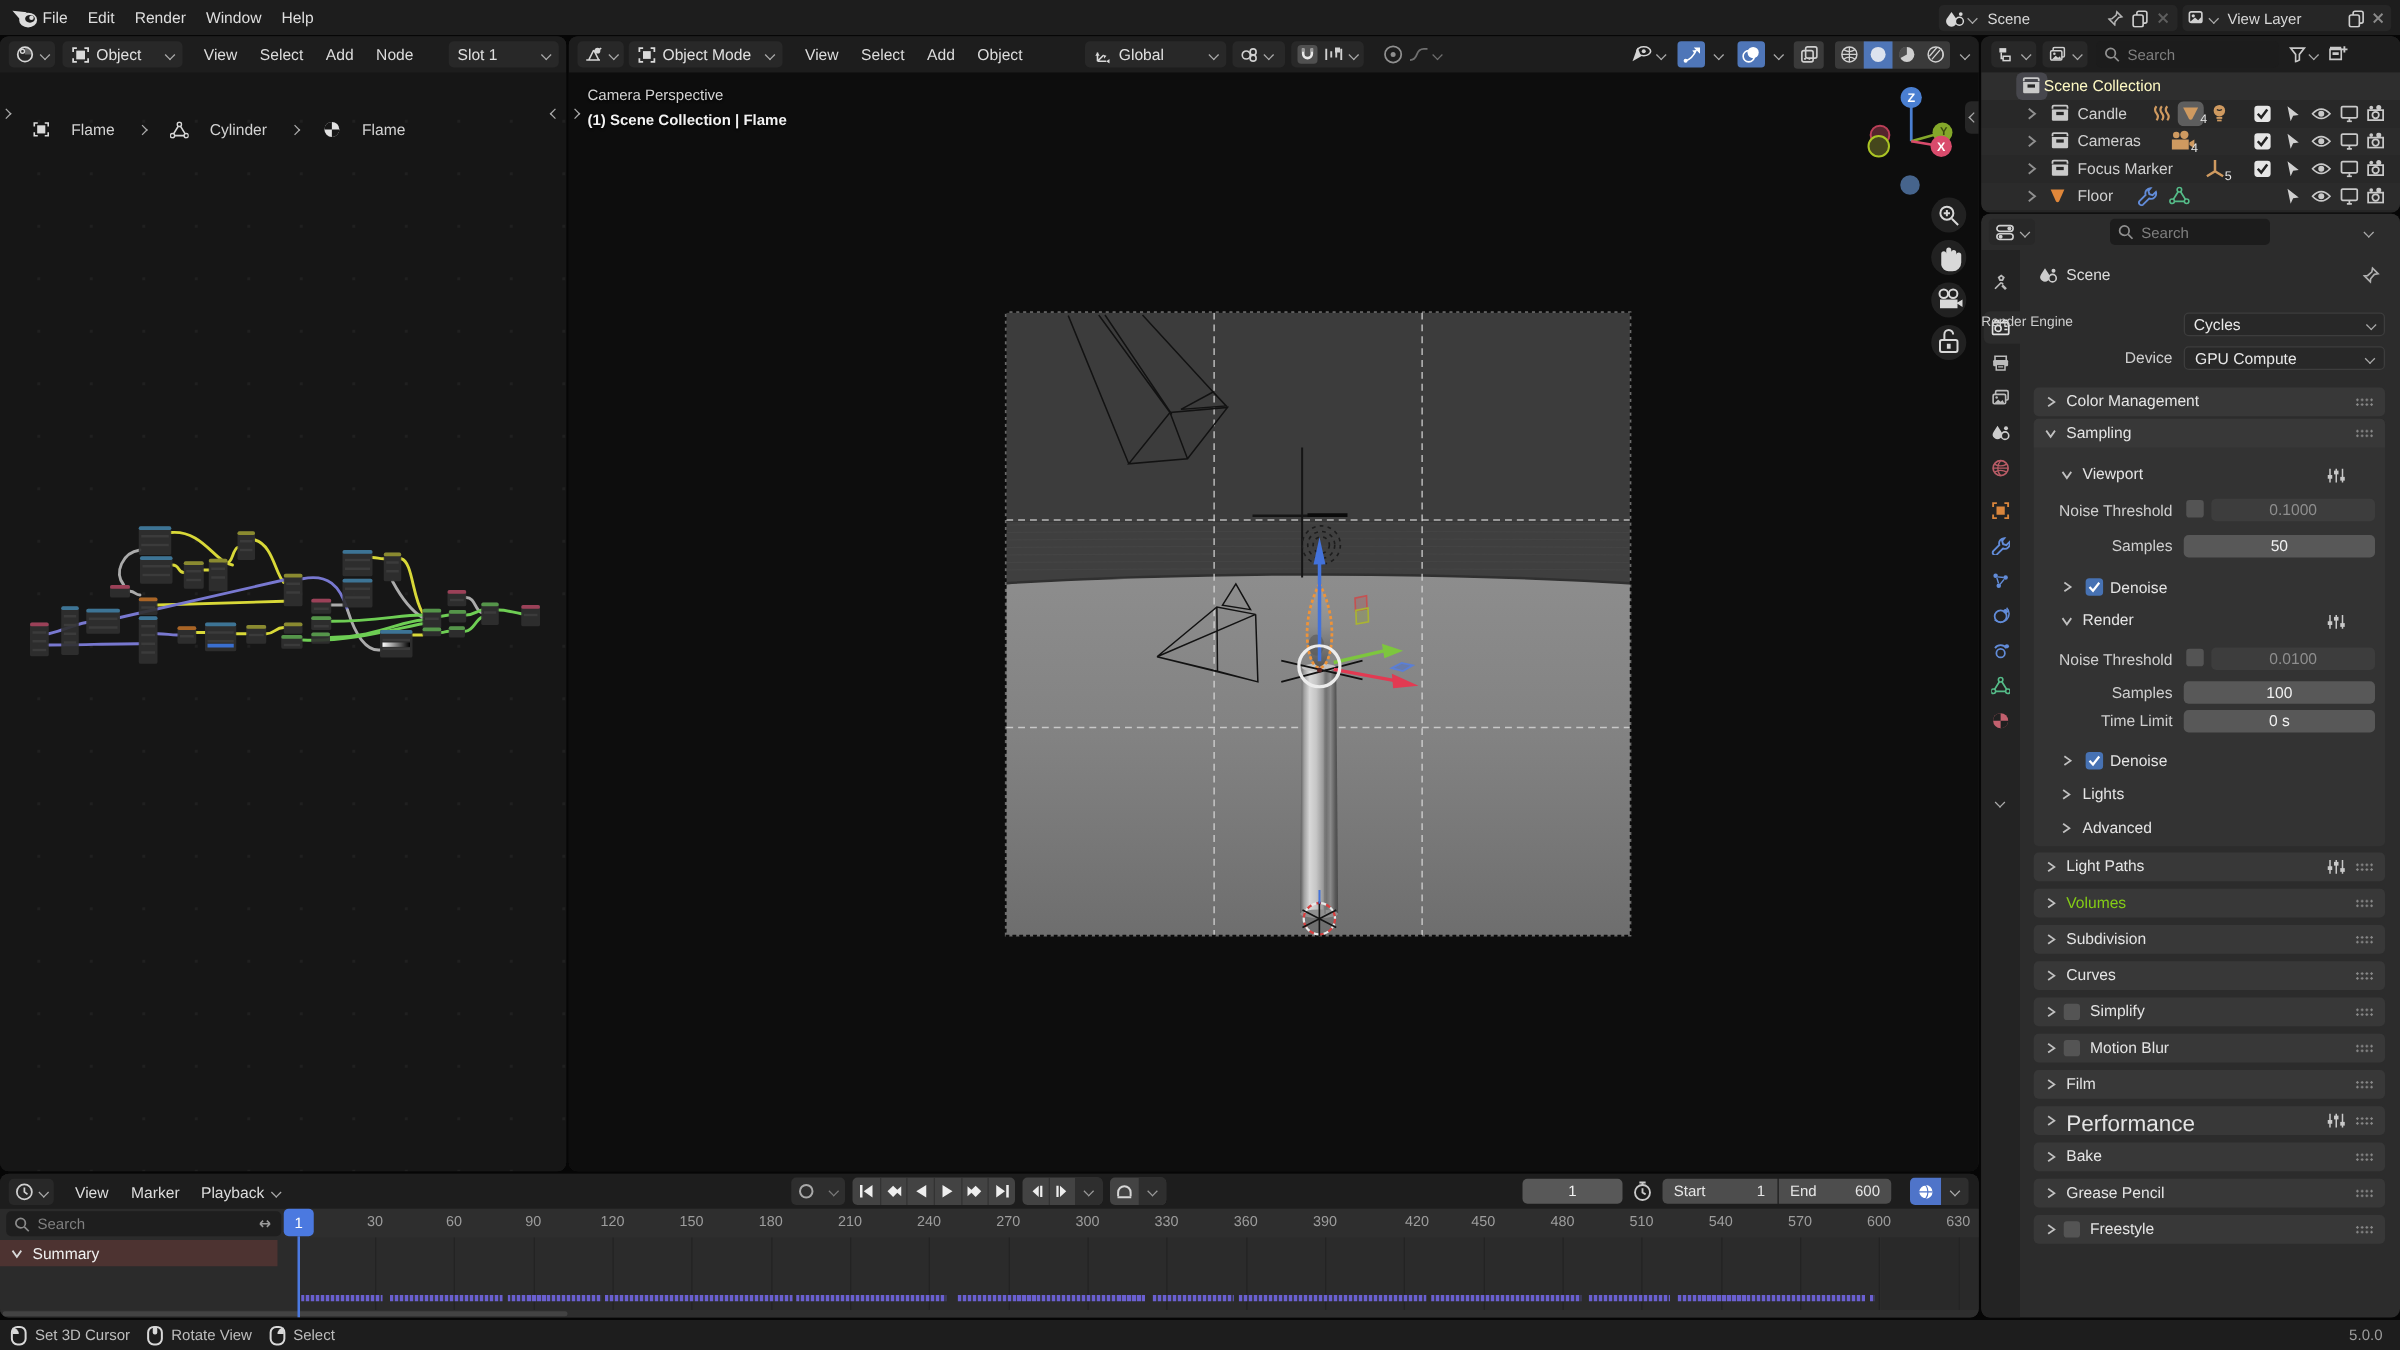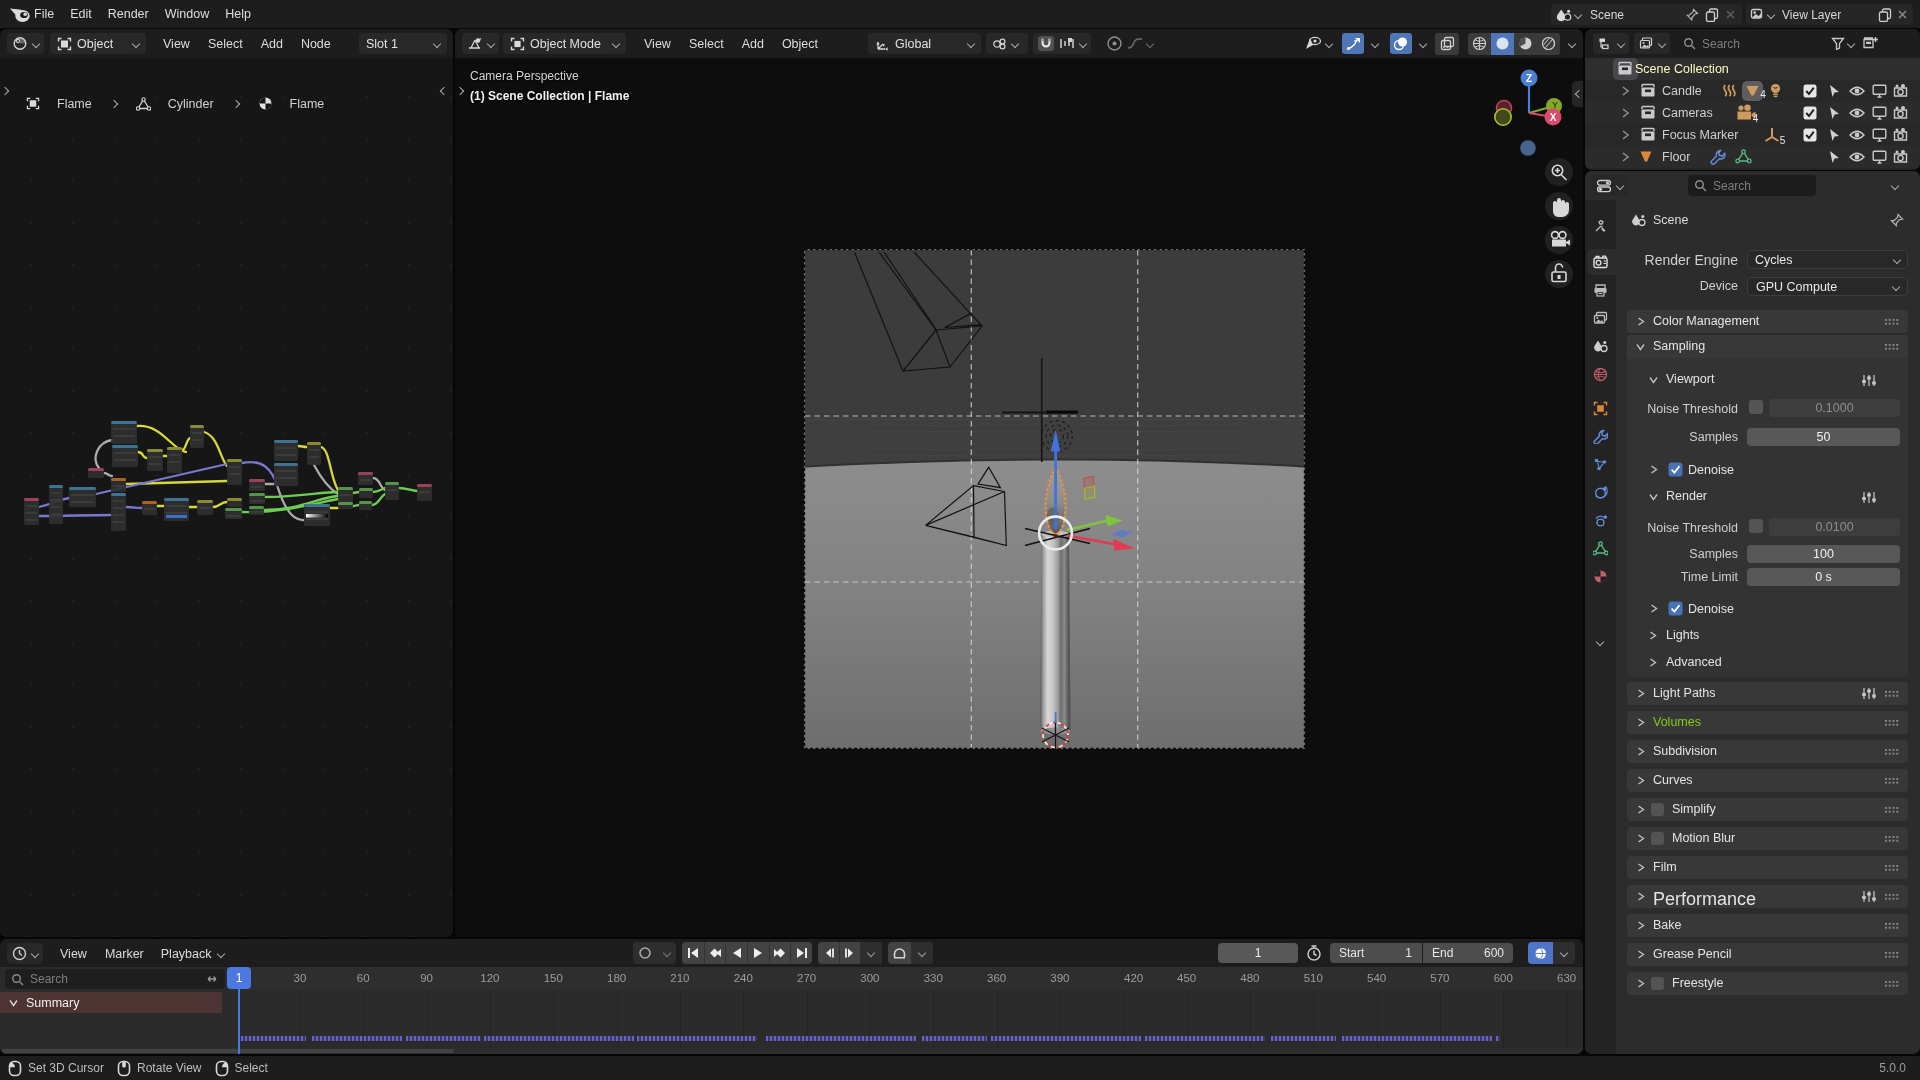--- a/index.html
+++ b/index.html
@@ -906,21 +906,21 @@
 <svg width="15" height="14" viewBox="0 0 15 14">
           <path d="M5,1.5 L8.2,6.5 A3.8,3.8 0 1 1 1.8,6.5 Z" fill="#ccc"></path>
           <circle cx="11" cy="9.5" r="3" fill="#2c2c2c" stroke="#ccc" stroke-width="1.3"></circle>
           <circle cx="11.8" cy="3.5" r="1.6" fill="#ccc"></circle>
         </svg>
 <span>Scene</span>
       </div>
 <svg class="abs" style="left:305px;top:42px" width="14" height="14" viewBox="0 0 14 14">
         <path d="M8,1.5 L12.5,6 L9.5,6.5 L6.5,10 L6.3,12.5 L1.5,7.7 L4,7.5 L7.5,4.5 Z" fill="none" stroke="#b0b0b0" stroke-width="1.3"></path>
       </svg>
-<div class="abs" style="left:0;top:81px;width:153px;text-align:right;font-size:14px;color:#cfcfcf;">Render Engine</div>
+<div class="abs" style="left:0;top:81px;width:153px;text-align:left;font-size:11px;color:#cfcfcf;">Render Engine</div>
       <div class="abs" style="left:162px;top:79px;width:161px;height:19px;background:#282828;border:1px solid #3d3d3d;border-radius:4px;display:flex;align-items:center;padding:0 7px;font-size:12.5px;color:#e8e8e8;">
         <span style="flex:1">Cycles</span>
         <span class="chev"></span>
       </div>
 <div class="abs" style="left:0;top:108px;width:153px;text-align:right;font-size:12.5px;color:#cfcfcf;">Device</div>
       <div class="abs" style="left:162px;top:106px;width:161px;height:19px;background:#282828;border:1px solid #3d3d3d;border-radius:4px;display:flex;align-items:center;padding:0 8px;font-size:12.5px;color:#e8e8e8;">
         <span style="flex:1">GPU Compute</span>
         <span class="chev"></span>
       </div>
 <div class="abs" style="left:42px;top:139px;width:281px;height:23px;background:#383838;border-radius:4px;">

